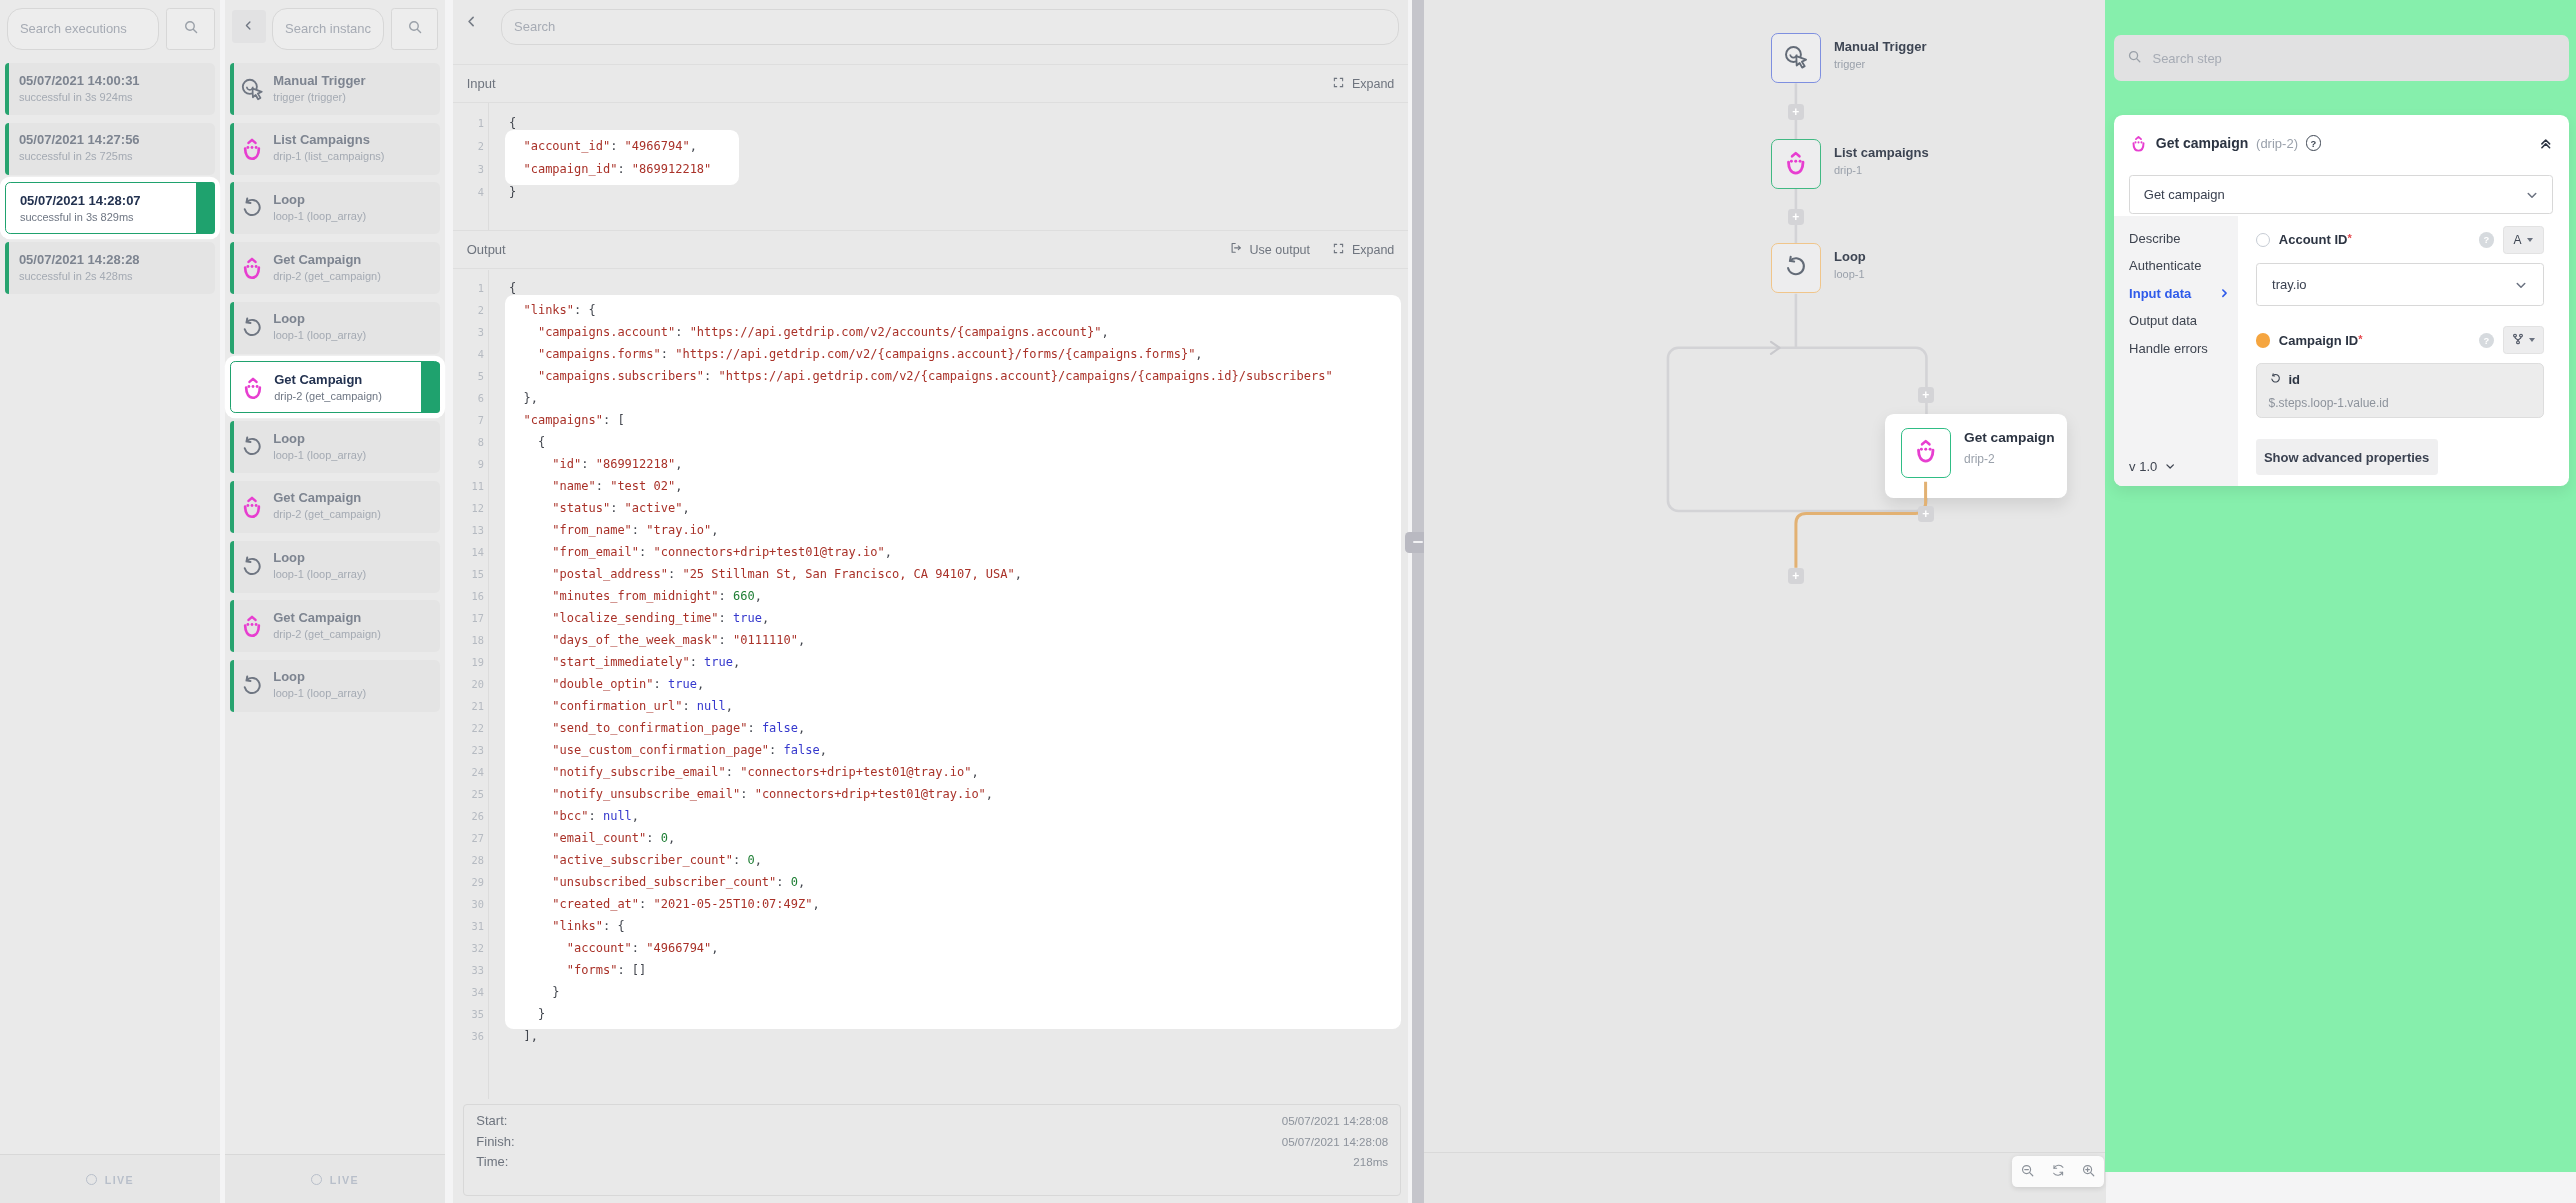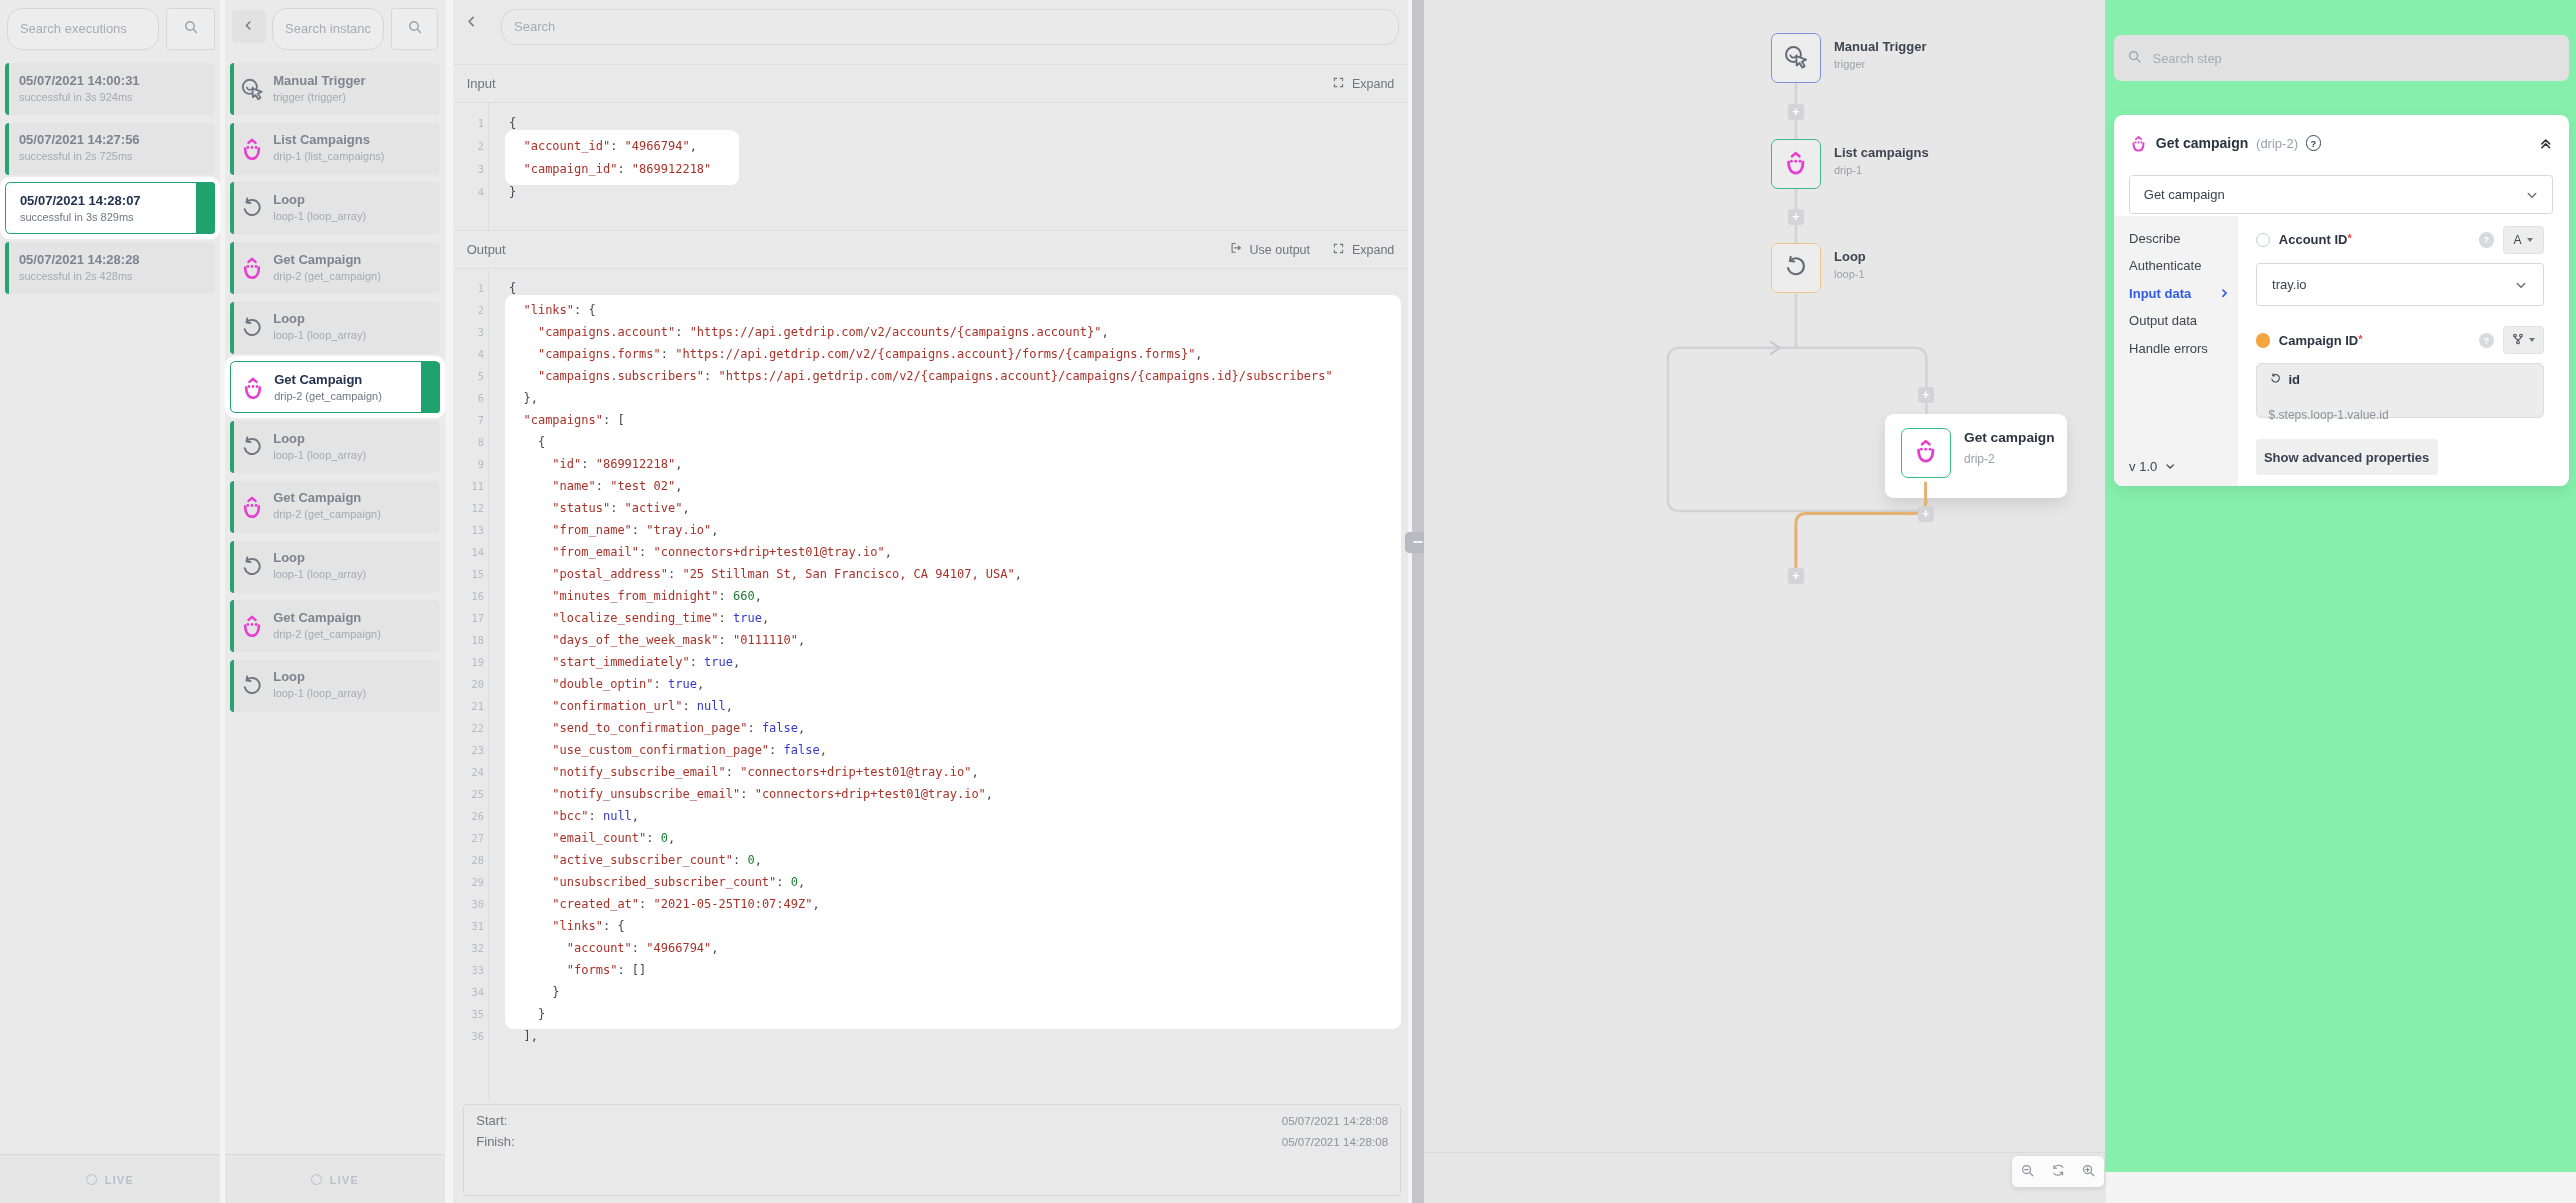--- a/index.html
+++ b/index.html
@@ -166,21 +166,21 @@
     display:flex; align-items:center; justify-content:center; gap:5.2px; color:#3e4653; font-size:12px; }
   .caret-down { width:0; height:0; border-left:3.4px solid transparent; border-right:3.4px solid transparent;
     border-top:4.3px solid #6b7280; }
   #account-select { position:absolute; left:18px; right:25px; top:47px; height:43px; border:0.9px solid #d8d8d8;
     border-radius:3.4px; background:#fff; display:flex; align-items:center; padding:0 15.5px; font-size:13px; color:#3a4150; }
   #account-select .chev { margin-left:auto; color:#6b7280; display:flex; }
   #chip-box { position:absolute; left:18px; right:25px; top:147px; height:55px; background:#ececec;
     border:0.9px solid #dddddd; border-radius:5.2px; padding:7.7px 12px; }
   #chip-line1 { display:flex; align-items:center; gap:6.9px; color:#2c3442; font-size:13px; font-weight:bold; }
   #chip-line1 svg { width:13px; height:13px; color:#3e4653; }
-  #chip-path { font-size:12px; color:#8d939c; margin-top:20px; }
+  #chip-path { font-size:12px; color:#8d939c; margin-top:8px; }
   #adv-btn { position:absolute; left:18px; top:223px; width:182px; height:36px; background:#efeff0;
     border:none; border-radius:3.4px; color:#3a4150; font-size:13px; font-weight:bold;
     font-family:"Liberation Sans","DejaVu Sans",sans-serif; }
 </style>
 </head>
 <body>
 
 <div id="app">
 
   <div class="col" id="col-executions">
@@ -443,20 +443,24 @@
 
     <div id="exec-footer">
       <div class="foot-row">
         <span class="foot-label">Start:</span>
         <span class="foot-value">05/07/2021 14:28:08</span>
       </div>
       <div class="foot-row">
         <span class="foot-label">Finish:</span>
         <span class="foot-value">05/07/2021 14:28:08</span>
       </div>
+      <div class="foot-row">
+        <span class="foot-label">Time:</span>
+        <span class="foot-value">218ms</span>
+      </div>
     </div>
   </div>
 
   <div id="vdivider"></div>
   <div id="vhandle"></div>
 
   <div id="canvas">
     <svg class="layer" width="682" height="1204" viewBox="0 0 794 1402">
       <path d="M433 97 V162 M433 220 V283 M433 342 V405" stroke="#d3d3d6" stroke-width="3" fill="none"></path>
       <rect x="284" y="405" width="301" height="190" rx="12" stroke="#d3d3d6" stroke-width="3" fill="none"></rect>

